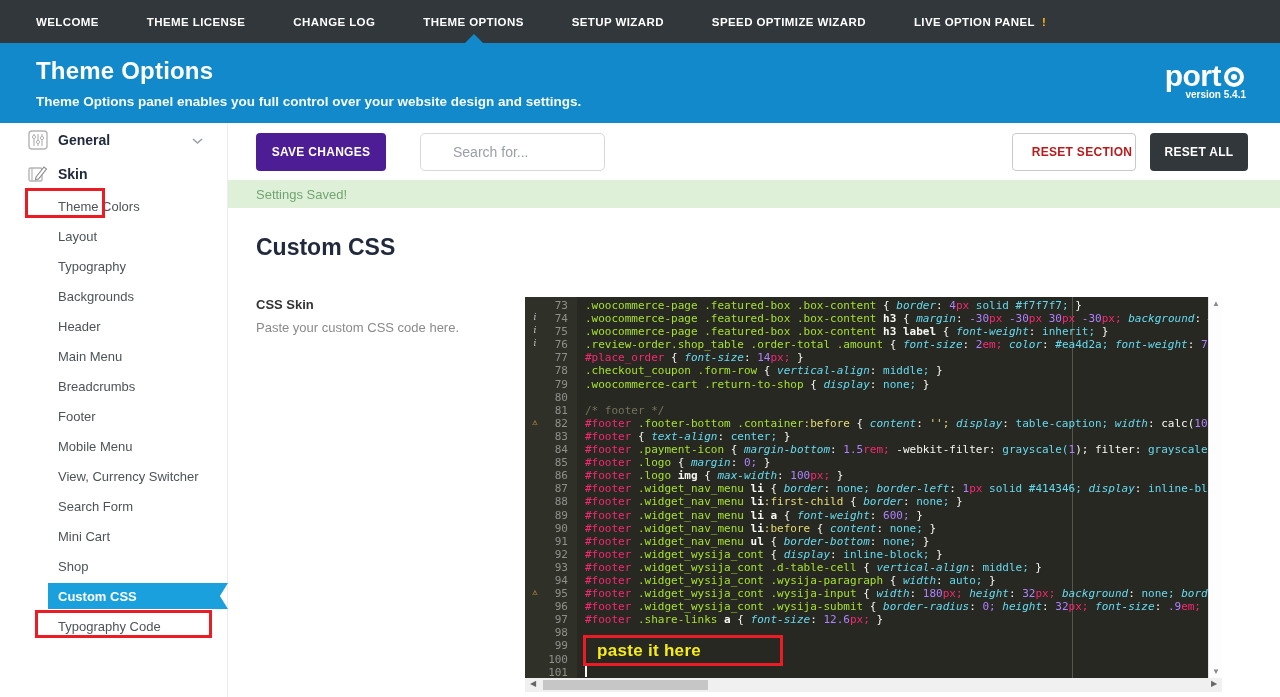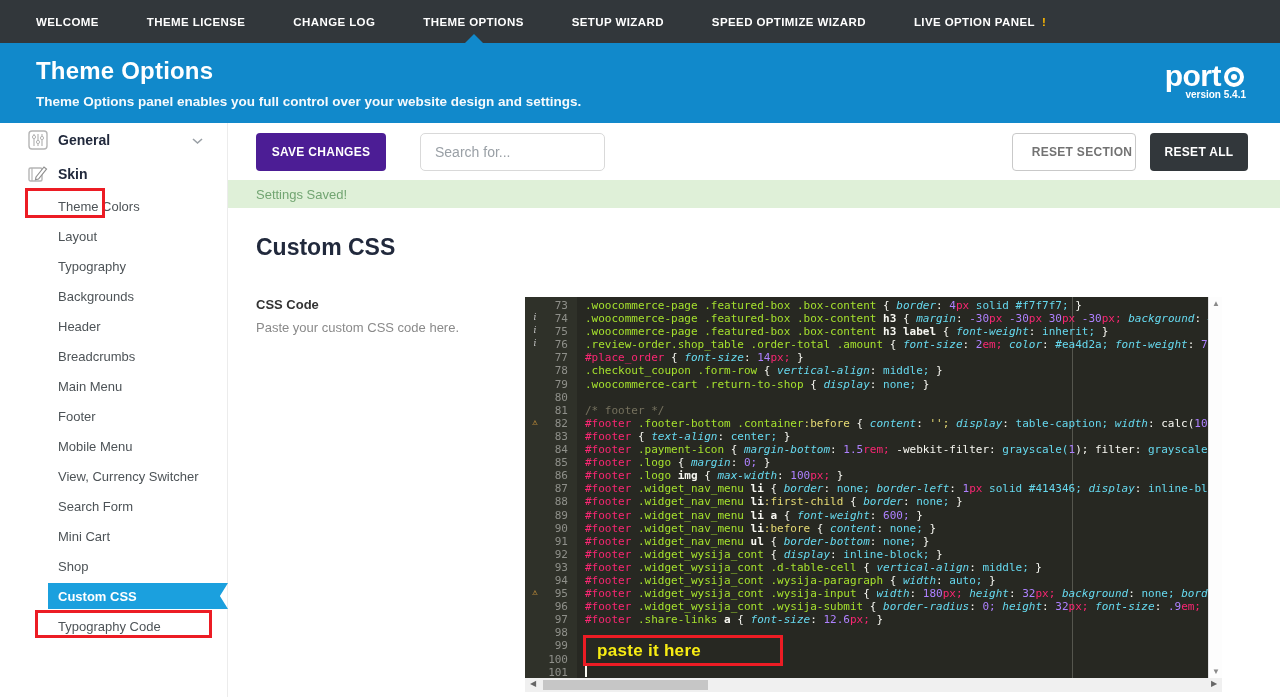--- a/index.html
+++ b/index.html
@@ -42,25 +42,25 @@
     width:162px; }
   .side-item.selected .tail { position:absolute; right:-18px; top:0; width:18px; height:26px;
     background:#1BA0DE; clip-path:polygon(0 0,100% 0,55% 50%,100% 100%,0 100%); }
 
   .content { flex:1; position:relative; }
   .toolbar { display:flex; align-items:center; padding:10px 32px 9px 28px; height:57px; }
   .btn { border:none; border-radius:4px; font-weight:bold; font-size:12px;
     letter-spacing:.3px; cursor:pointer; font-family:"Liberation Sans",sans-serif; }
   .btn-save { background:#4c1d95; color:#fff; width:130px; height:38px; }
   .search { margin-left:34px; width:185px; height:38px; border:1px solid #d9d9d9;
-    border-radius:5px; padding-left:14px; font-size:14px; color:#555;
+    border-radius:5px; padding-left:32px; font-size:14px; color:#555;
     font-family:"Liberation Sans",sans-serif; }
   .search::placeholder { color:#9aa0a6; }
   .tool-right { margin-left:auto; display:flex; gap:14px; }
-  .btn-reset-section { background:#fff; border:1px solid #c9c9c9; color:#737373;
+  .btn-reset-section { background:#fff; border:1px solid #c9c9c9; color:#b91c1c;
     width:124px; height:38px;padding-left:16px; }
   .btn-reset-all { background:#32373B; color:#fff; width:98px; height:38px; }
 
   .notice { height:28px; background:#DFF0D8; color:#72A572; font-size:13px;
     font-weight:normal; display:flex; align-items:center; padding-left:28px; }
 
   .page-title { margin:26px 0 0 28px; font-size:23px; font-weight:bold; color:#21293C; }
 
   .field-row { display:flex; margin-top:36px; }
   .field-label-col { width:297px; padding-left:28px; flex-shrink:0; }
@@ -204,24 +204,24 @@
         <div class="side-item">
           <span>Typography</span>
         </div>
         <div class="side-item">
           <span>Backgrounds</span>
         </div>
         <div class="side-item">
           <span>Header</span>
         </div>
         <div class="side-item">
+          <span>Main Menu</span>
+        </div>
+        <div class="side-item">
           <span>Breadcrumbs</span>
-        </div>
-        <div class="side-item">
-          <span>Main Menu</span>
         </div>
         <div class="side-item">
           <span>Footer</span>
         </div>
         <div class="side-item">
           <span>Mobile Menu</span>
         </div>
         <div class="side-item">
           <span>View, Currency Switcher</span>
         </div>
@@ -254,21 +254,21 @@
       </div>
 
       <div class="notice">
         <span>Settings Saved!</span>
       </div>
 
       <div class="page-title">Custom CSS</div>
 
       <div class="field-row">
         <div class="field-label-col">
-          <div class="field-label">CSS Code</div>
+          <div class="field-label">CSS Skin</div>
           <div class="field-desc">Paste your custom CSS code here.</div>
         </div>
 
         <div class="editor" id="editor">
           <div class="print-margin"></div>
           <div class="ed-gutter" id="edGutter">
               <div class="ed-row"><span>73</span></div>
               <div class="ed-row"><span class="ed-ann info">i</span><span>74</span></div>
               <div class="ed-row"><span class="ed-ann info">i</span><span>75</span></div>
               <div class="ed-row"><span class="ed-ann info">i</span><span>76</span></div>

